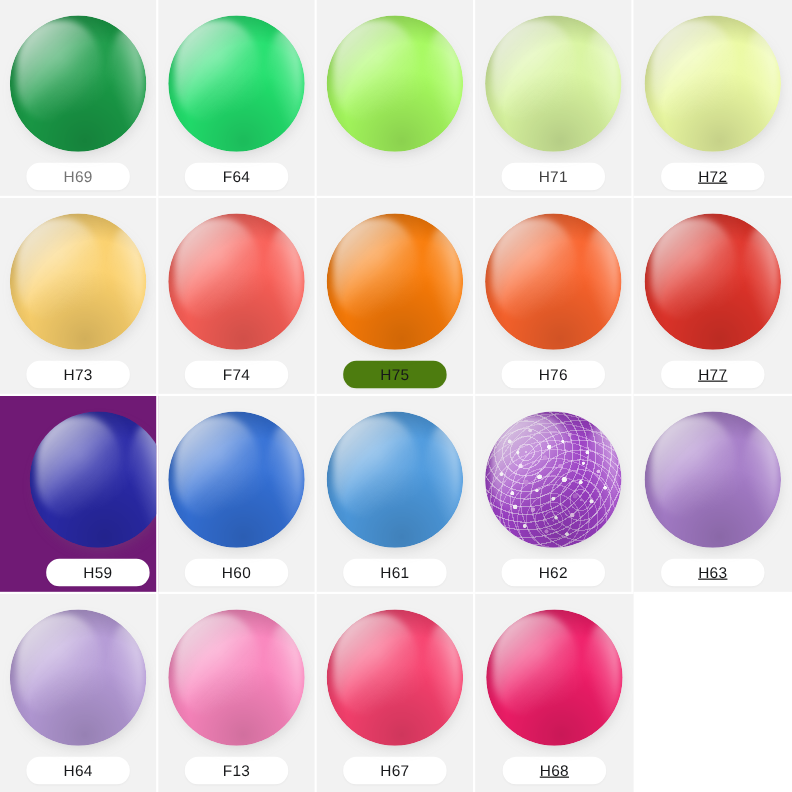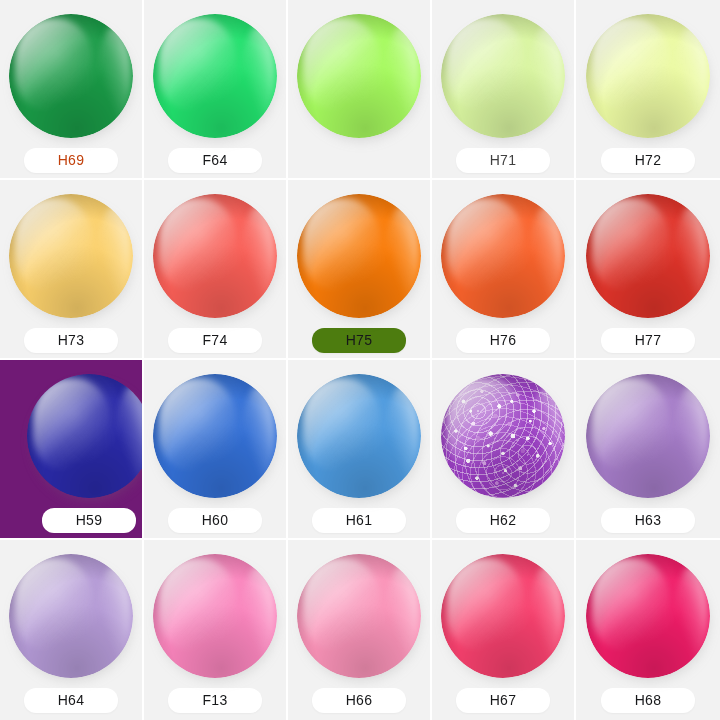--- a/index.html
+++ b/index.html
@@ -22,21 +22,21 @@
     background:#f2f2f2;
     display:flex;
     flex-direction:column;
     align-items:center;
     justify-content:flex-start;
     box-sizing:border-box;
     border-right:2px solid #ffffff;
     border-bottom:2px solid #ffffff;
     overflow:hidden;
   }
-  .swatch-cell.last-col{border-right:none;}
+  .swatch-cell.last-col{border-right:none;text-decoration:underline;}
   .swatch-cell.last-row{border-bottom:none;}
 
   .dome-wrap{
     position:relative;
     width:124px;height:124px;
     margin-top:14px;
     flex:0 0 auto;
   }
   .dome-shadow{
     position:absolute;
@@ -161,21 +161,21 @@
       <div class="dome-wrap">
         <div class="dome-shadow"></div>
         <div class="dome">
           <div class="dome-base" style="background: rgb(26, 155, 71);"></div>
           <div class="dome-inner-shade"></div>
           <div class="dome-rim"></div>
           <div class="dome-gloss"></div>
           <div class="dome-edge-light"></div>
         </div>
       </div>
-      <div class="swatch-label" style="background: rgb(255, 255, 255); color: #c2410c;">H69</div>
+      <div class="swatch-label" style="background: rgb(255, 255, 255); color: #737373;">H69</div>
     </div>
     <div class="swatch-cell" style="background: rgb(242, 242, 242);">
       <div class="dome-wrap">
         <div class="dome-shadow"></div>
         <div class="dome">
           <div class="dome-base" style="background: rgb(34, 224, 109);"></div>
           <div class="dome-inner-shade"></div>
           <div class="dome-rim"></div>
           <div class="dome-gloss"></div>
           <div class="dome-edge-light"></div>
@@ -376,33 +376,20 @@
           <div class="dome-gloss"></div>
           <div class="dome-edge-light"></div>
         </div>
       </div>
       <div class="swatch-label" style="background: rgb(255, 255, 255); color: rgb(23, 24, 26);">F13</div>
     </div>
     <div class="swatch-cell last-row" style="background: rgb(242, 242, 242);">
       <div class="dome-wrap">
         <div class="dome-shadow"></div>
         <div class="dome">
-          <div class="dome-base" style="background: rgb(250, 147, 184);"></div>
-          <div class="dome-inner-shade"></div>
-          <div class="dome-rim"></div>
-          <div class="dome-gloss"></div>
-          <div class="dome-edge-light"></div>
-        </div>
-      </div>
-      <div class="swatch-label" style="background: rgb(255, 255, 255); color: rgb(23, 24, 26);">H66</div>
-    </div>
-    <div class="swatch-cell last-row" style="background: rgb(242, 242, 242);">
-      <div class="dome-wrap">
-        <div class="dome-shadow"></div>
-        <div class="dome">
           <div class="dome-base" style="background: rgb(247, 65, 110);"></div>
           <div class="dome-inner-shade"></div>
           <div class="dome-rim"></div>
           <div class="dome-gloss"></div>
           <div class="dome-edge-light"></div>
         </div>
       </div>
       <div class="swatch-label" style="background: rgb(255, 255, 255); color: rgb(23, 24, 26);">H67</div>
     </div>
     <div class="swatch-cell last-col last-row" style="background: rgb(242, 242, 242);">

